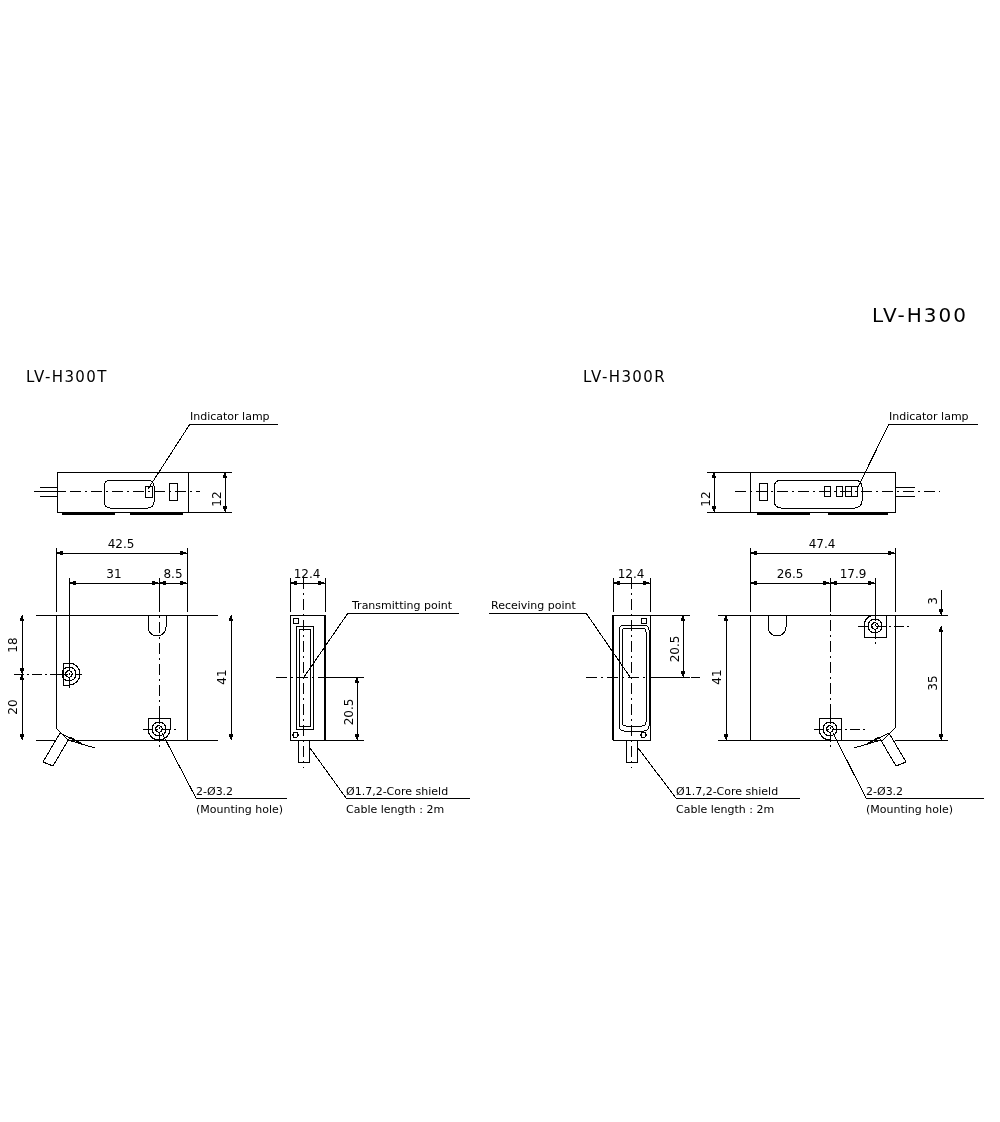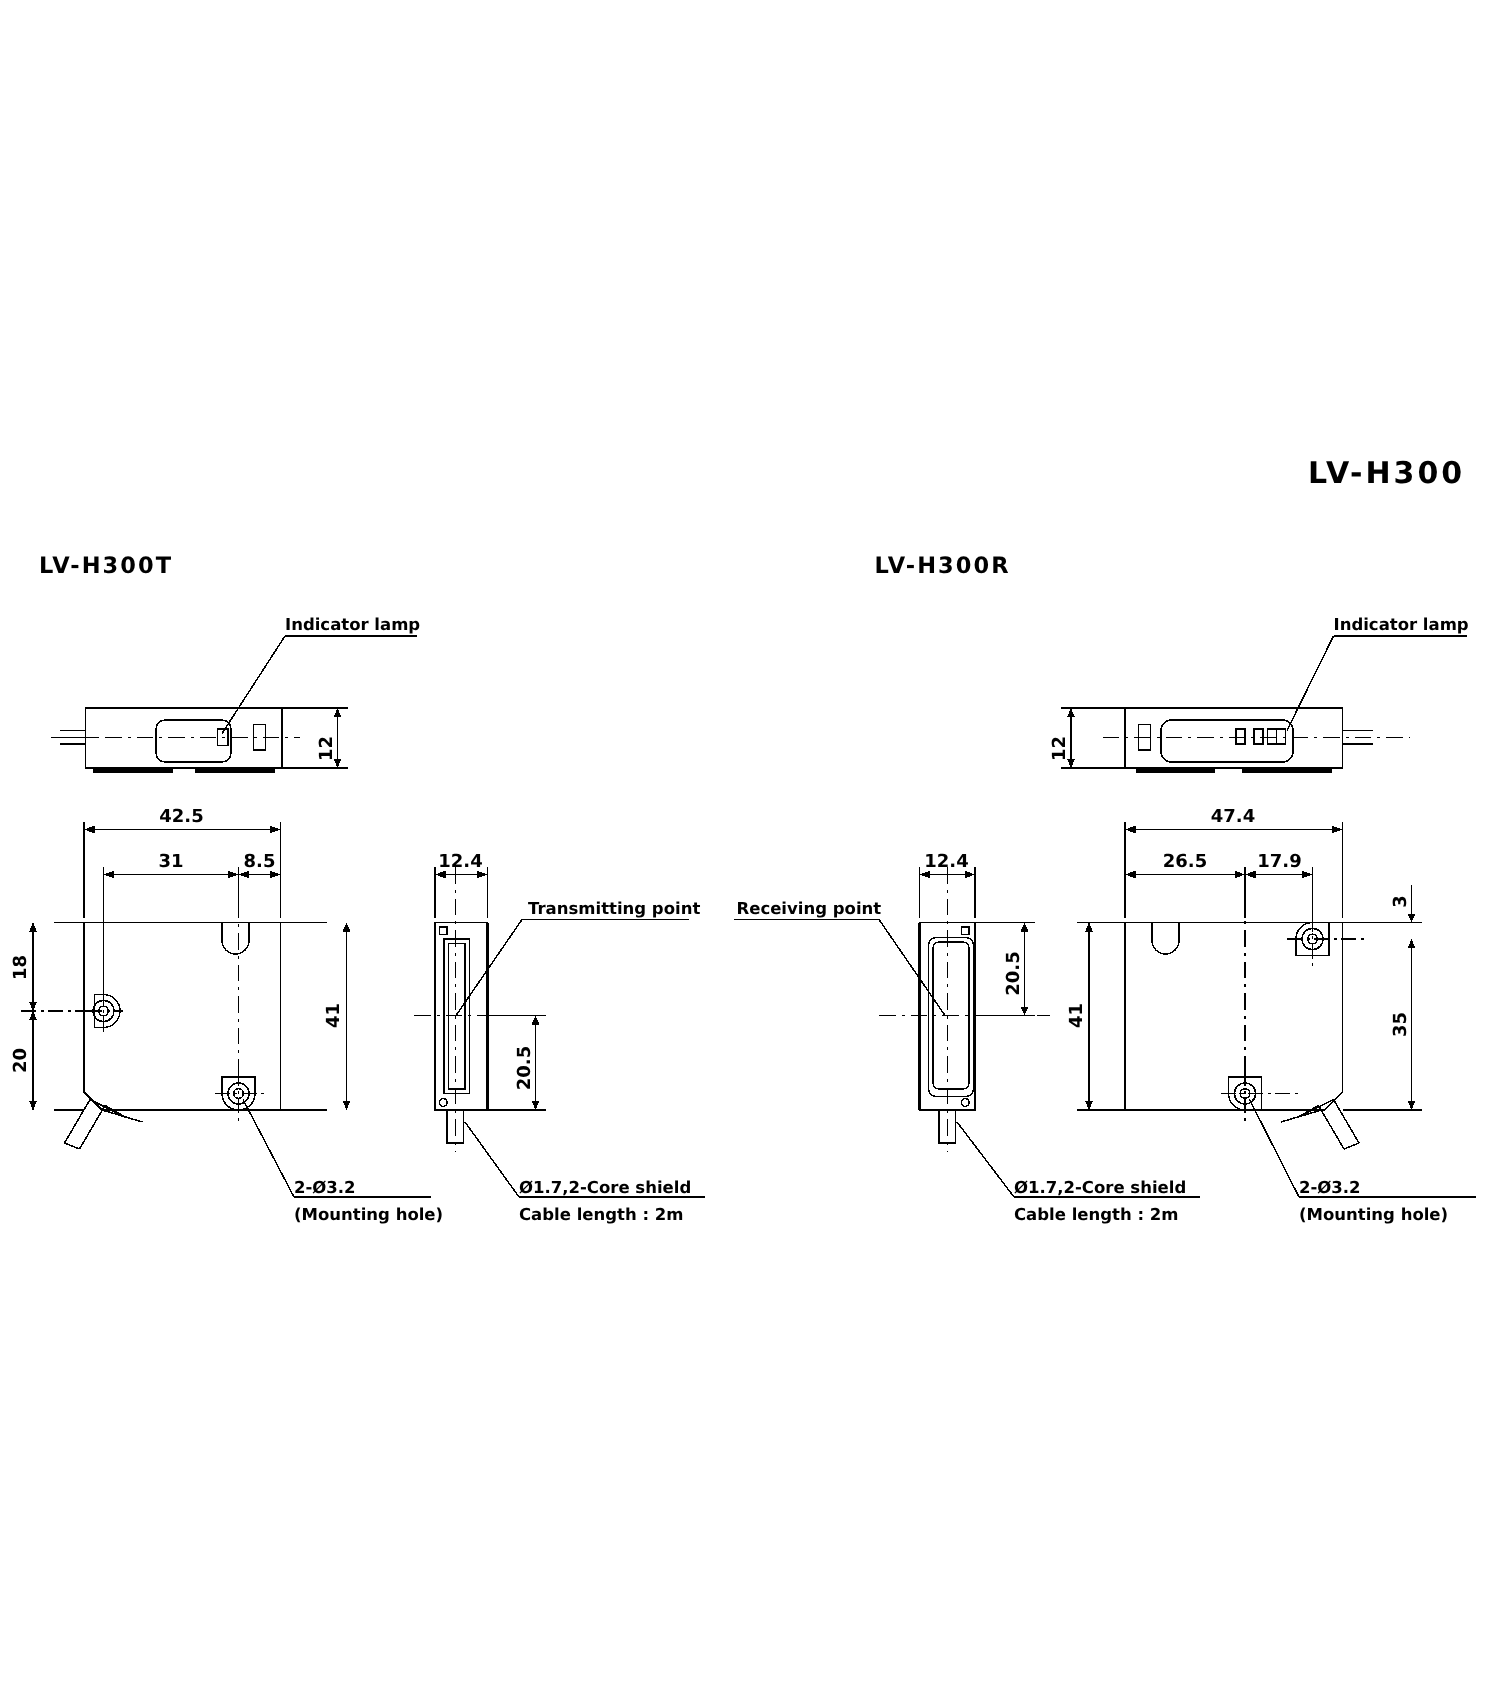--- a/index.html
+++ b/index.html
@@ -1,17 +1,17 @@
 <!DOCTYPE html>
 <html><head>
 <meta charset="utf-8">
 <style>
   html,body{margin:0;padding:0;background:#ffffff;}
   body{width:1000px;height:1122px;position:relative;font-family:"DejaVu Sans",sans-serif;}
-  #sheet{position:absolute;left:0;top:0;width:988px;height:1122px;font-weight:bold;}
+  #sheet{position:absolute;left:0;top:0;width:988px;height:1122px;}
   svg{display:block;}
   text{font-family:"DejaVu Sans",sans-serif;fill:#000;}
 </style>
 </head>
 <body>
 
 <div id="sheet">
 <svg width="1000" height="1122" viewBox="0 0 1000 1122" xmlns="http://www.w3.org/2000/svg">
   <rect x="0" y="0" width="1000" height="1122" fill="#ffffff"></rect>
 

